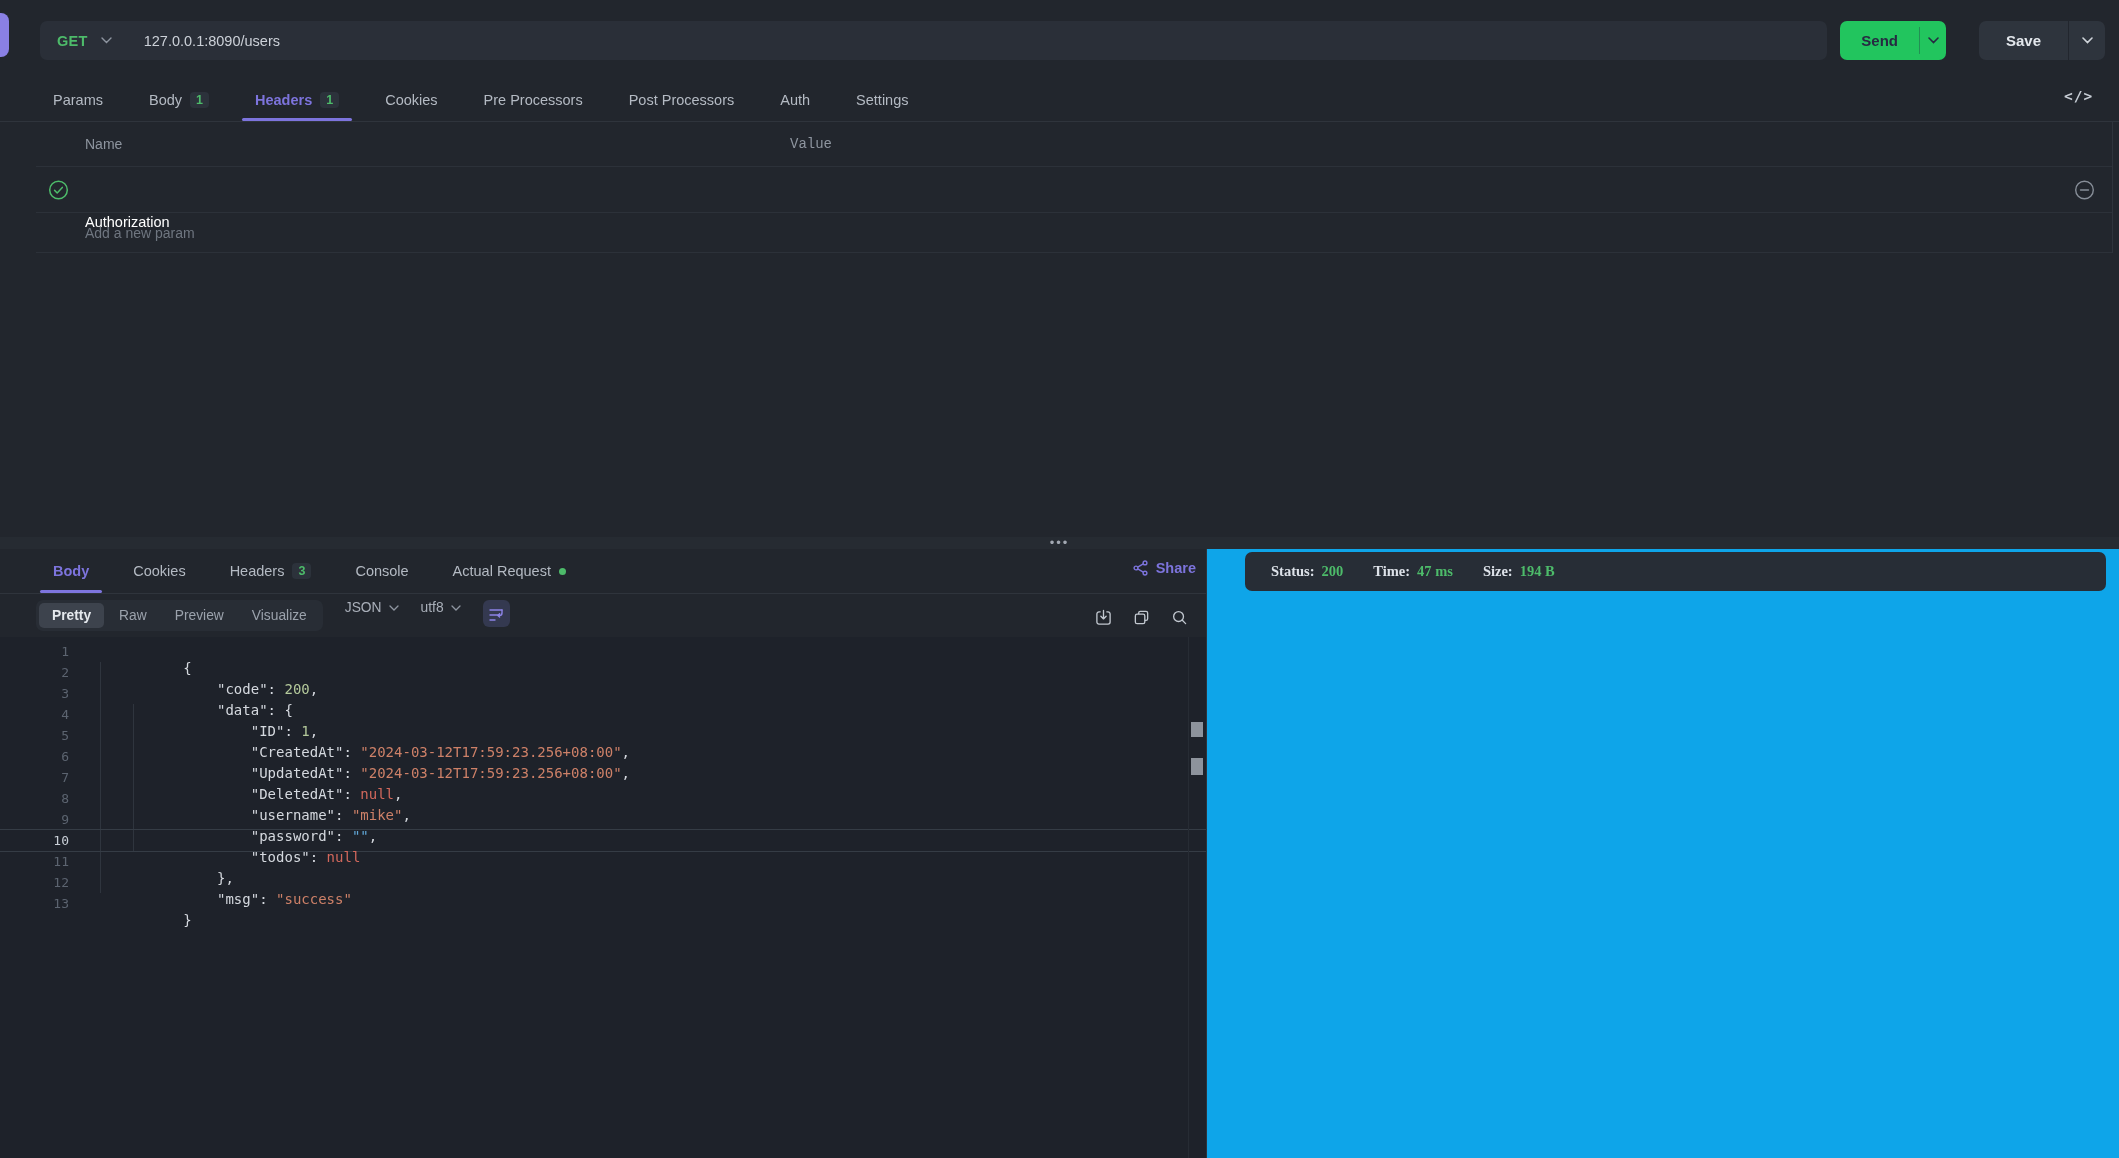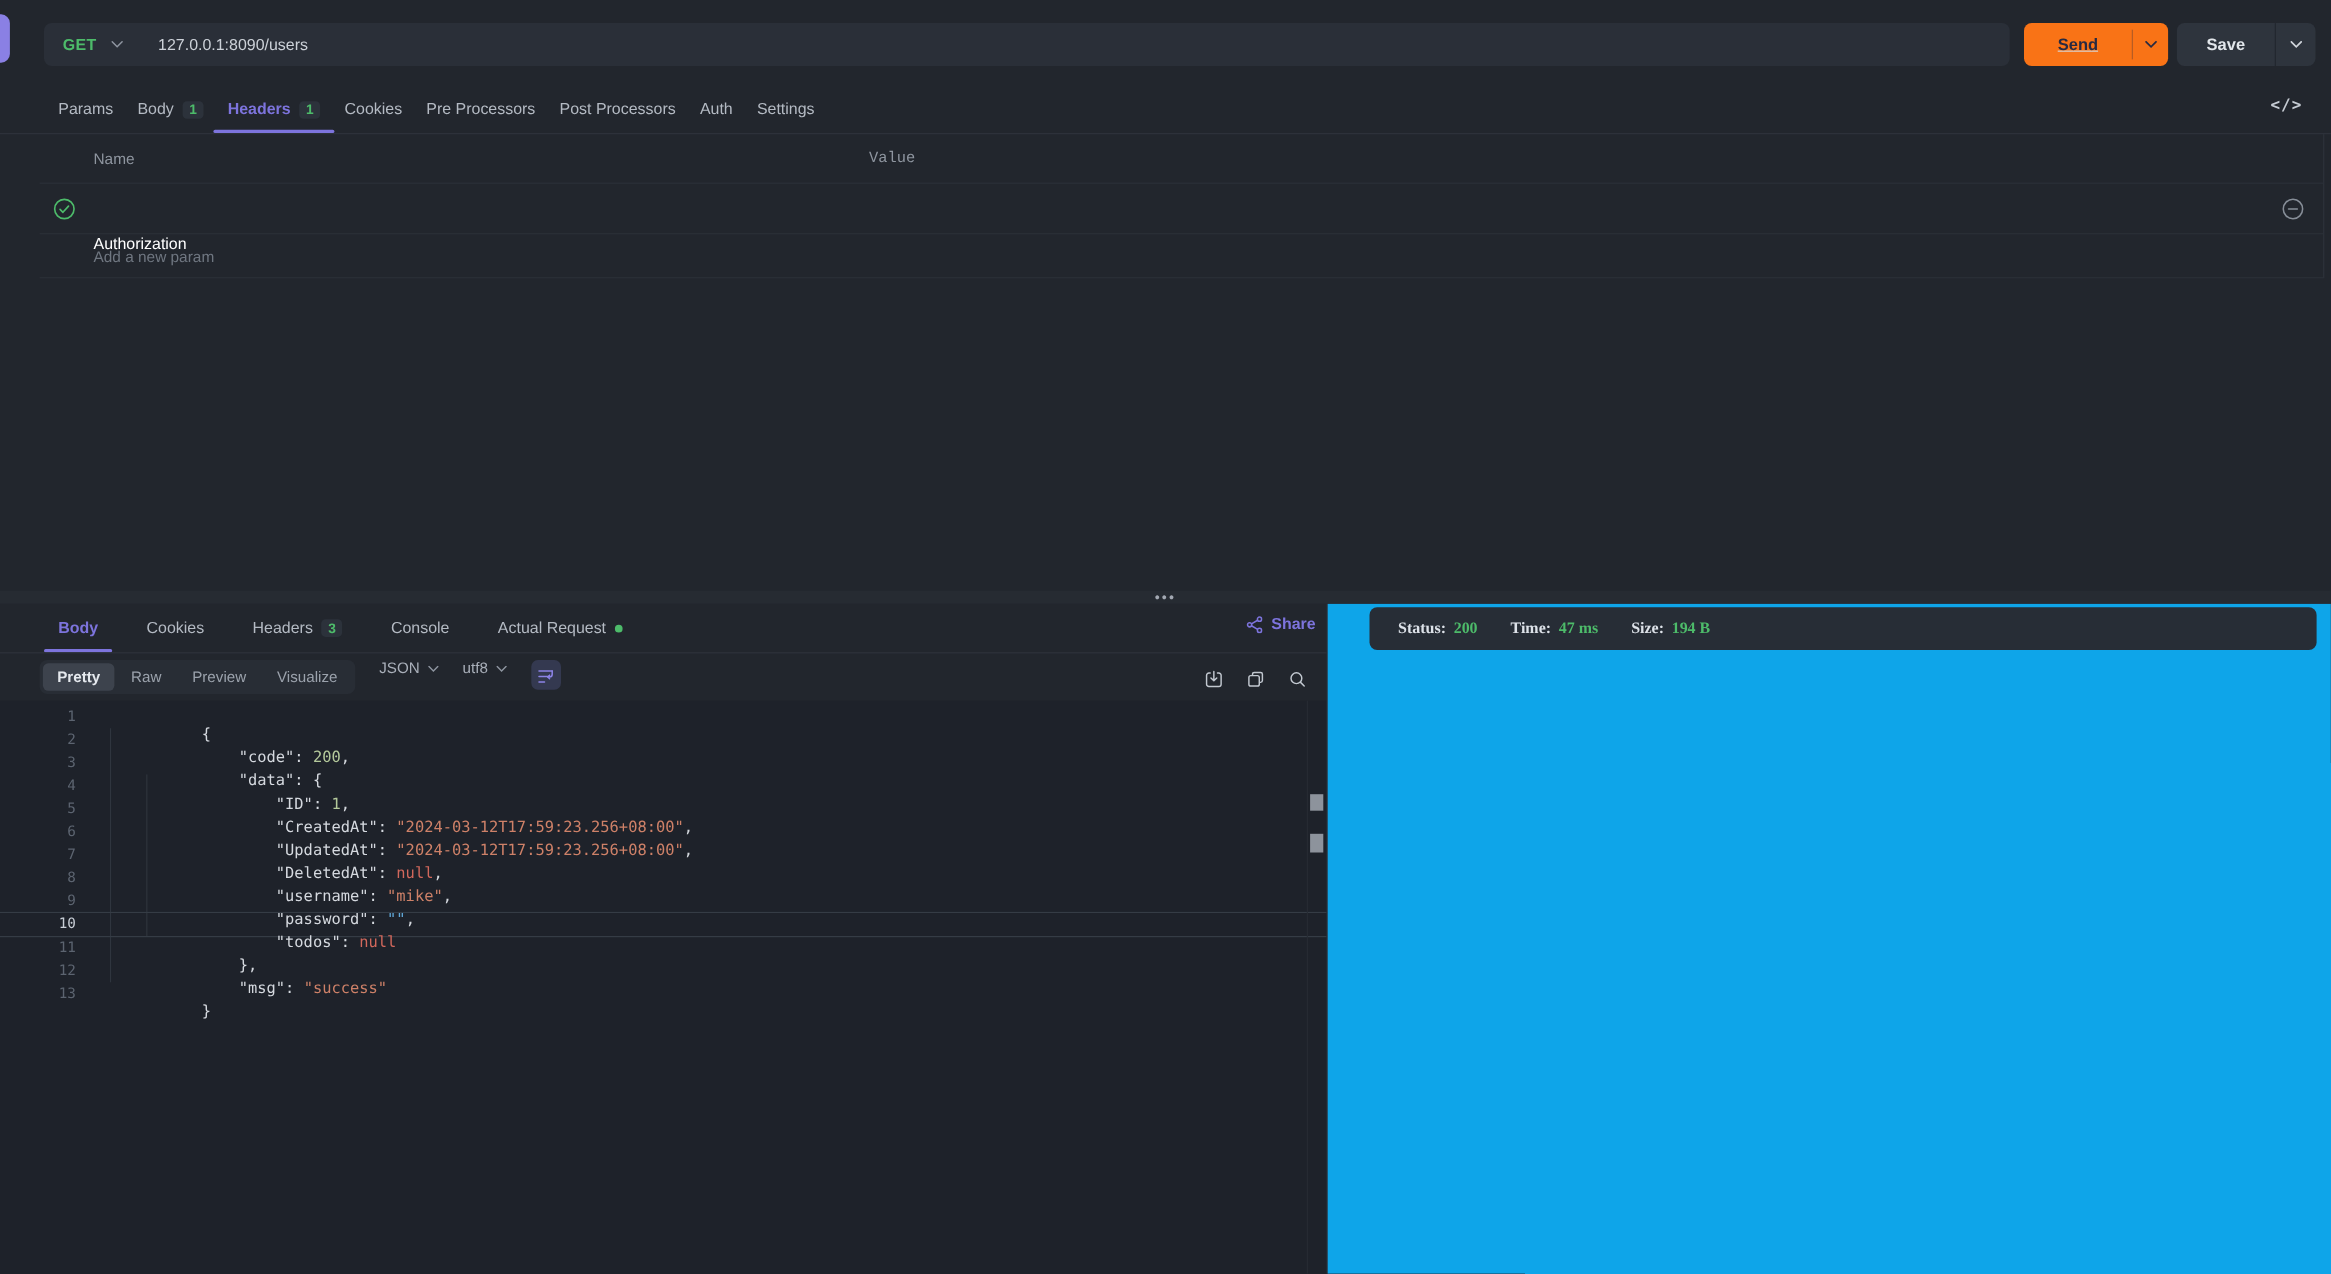--- a/index.html
+++ b/index.html
@@ -14,31 +14,31 @@
   
   .purple-pill { position:absolute; left:0; top:13px; width:9px; height:44px;
     background:#8a80e4; border-radius:0 8px 8px 0; }
   .url-input { position:absolute; left:40px; top:21px; width:1787px; height:39px;
     background:#2a2f38; border-radius:7px; display:flex; align-items:center; padding:0 17px; }
   .method { color:#4dbb6a; font-weight:700; font-size:14.5px; letter-spacing:.3px; }
   .chev { display:inline-flex; color:#8e95a0; margin-left:13px; }
   .url-text { margin-left:32px; color:#ccd1d8; font-size:14.5px; }
   .btn { position:absolute; top:21px; height:39px; border-radius:7px; display:flex; align-items:stretch; overflow:hidden; cursor:pointer; }
   .btn .main { display:flex; align-items:center; justify-content:center; font-size:15px; font-weight:600; }
-  .send-btn { left:1840px; width:131px; background:#f97316;text-decoration:underline; }
+  .send-btn { left:1840px; width:106px; background:#22c55e; }
   .send-btn .main { width:98px; color:#272a42; }
   .send-btn .split { width:1px; background:rgba(38,42,66,.35); margin:6px 0; }
   .send-btn .dd { width:32px; display:flex; align-items:center; justify-content:center; color:#272a42; }
   .save-btn { left:1979px; width:126px; background:#2e343d; }
   .save-btn .main { width:89px; color:#e3e7ec; }
   .save-btn .split { width:1px; background:#22262e; }
   .save-btn .dd { width:36px; display:flex; align-items:center; justify-content:center; color:#cfd4da; }
 
   
-  .tabs-row { position:absolute; display:flex; gap:22px; align-items:center; }
+  .tabs-row { position:absolute; display:flex; gap:46px; align-items:center; }
   .req-tabs { left:53px; top:79px; height:42px; }
   .tab { position:relative; display:flex; align-items:center; height:100%; cursor:pointer;
     color:#b4bac3; font-size:14.5px; }
   .tab[data-active="true"] { color:#7d74dd; font-weight:600; }
   .tab .underline { display:none; position:absolute; left:-13px; right:-13px; bottom:0; height:3px;
     background:#7d74dd; border-radius:2px; }
   .tab[data-active="true"] .underline { display:block; }
   .badge { margin-left:8px; background:#2c323b; color:#4dbb6a; font-size:12.5px; font-weight:600;
     border-radius:4px; padding:2px 6px; line-height:1; }
   .tabs-border { position:absolute; left:0; top:121px; width:100%; height:1px; background:#2f343c; }

